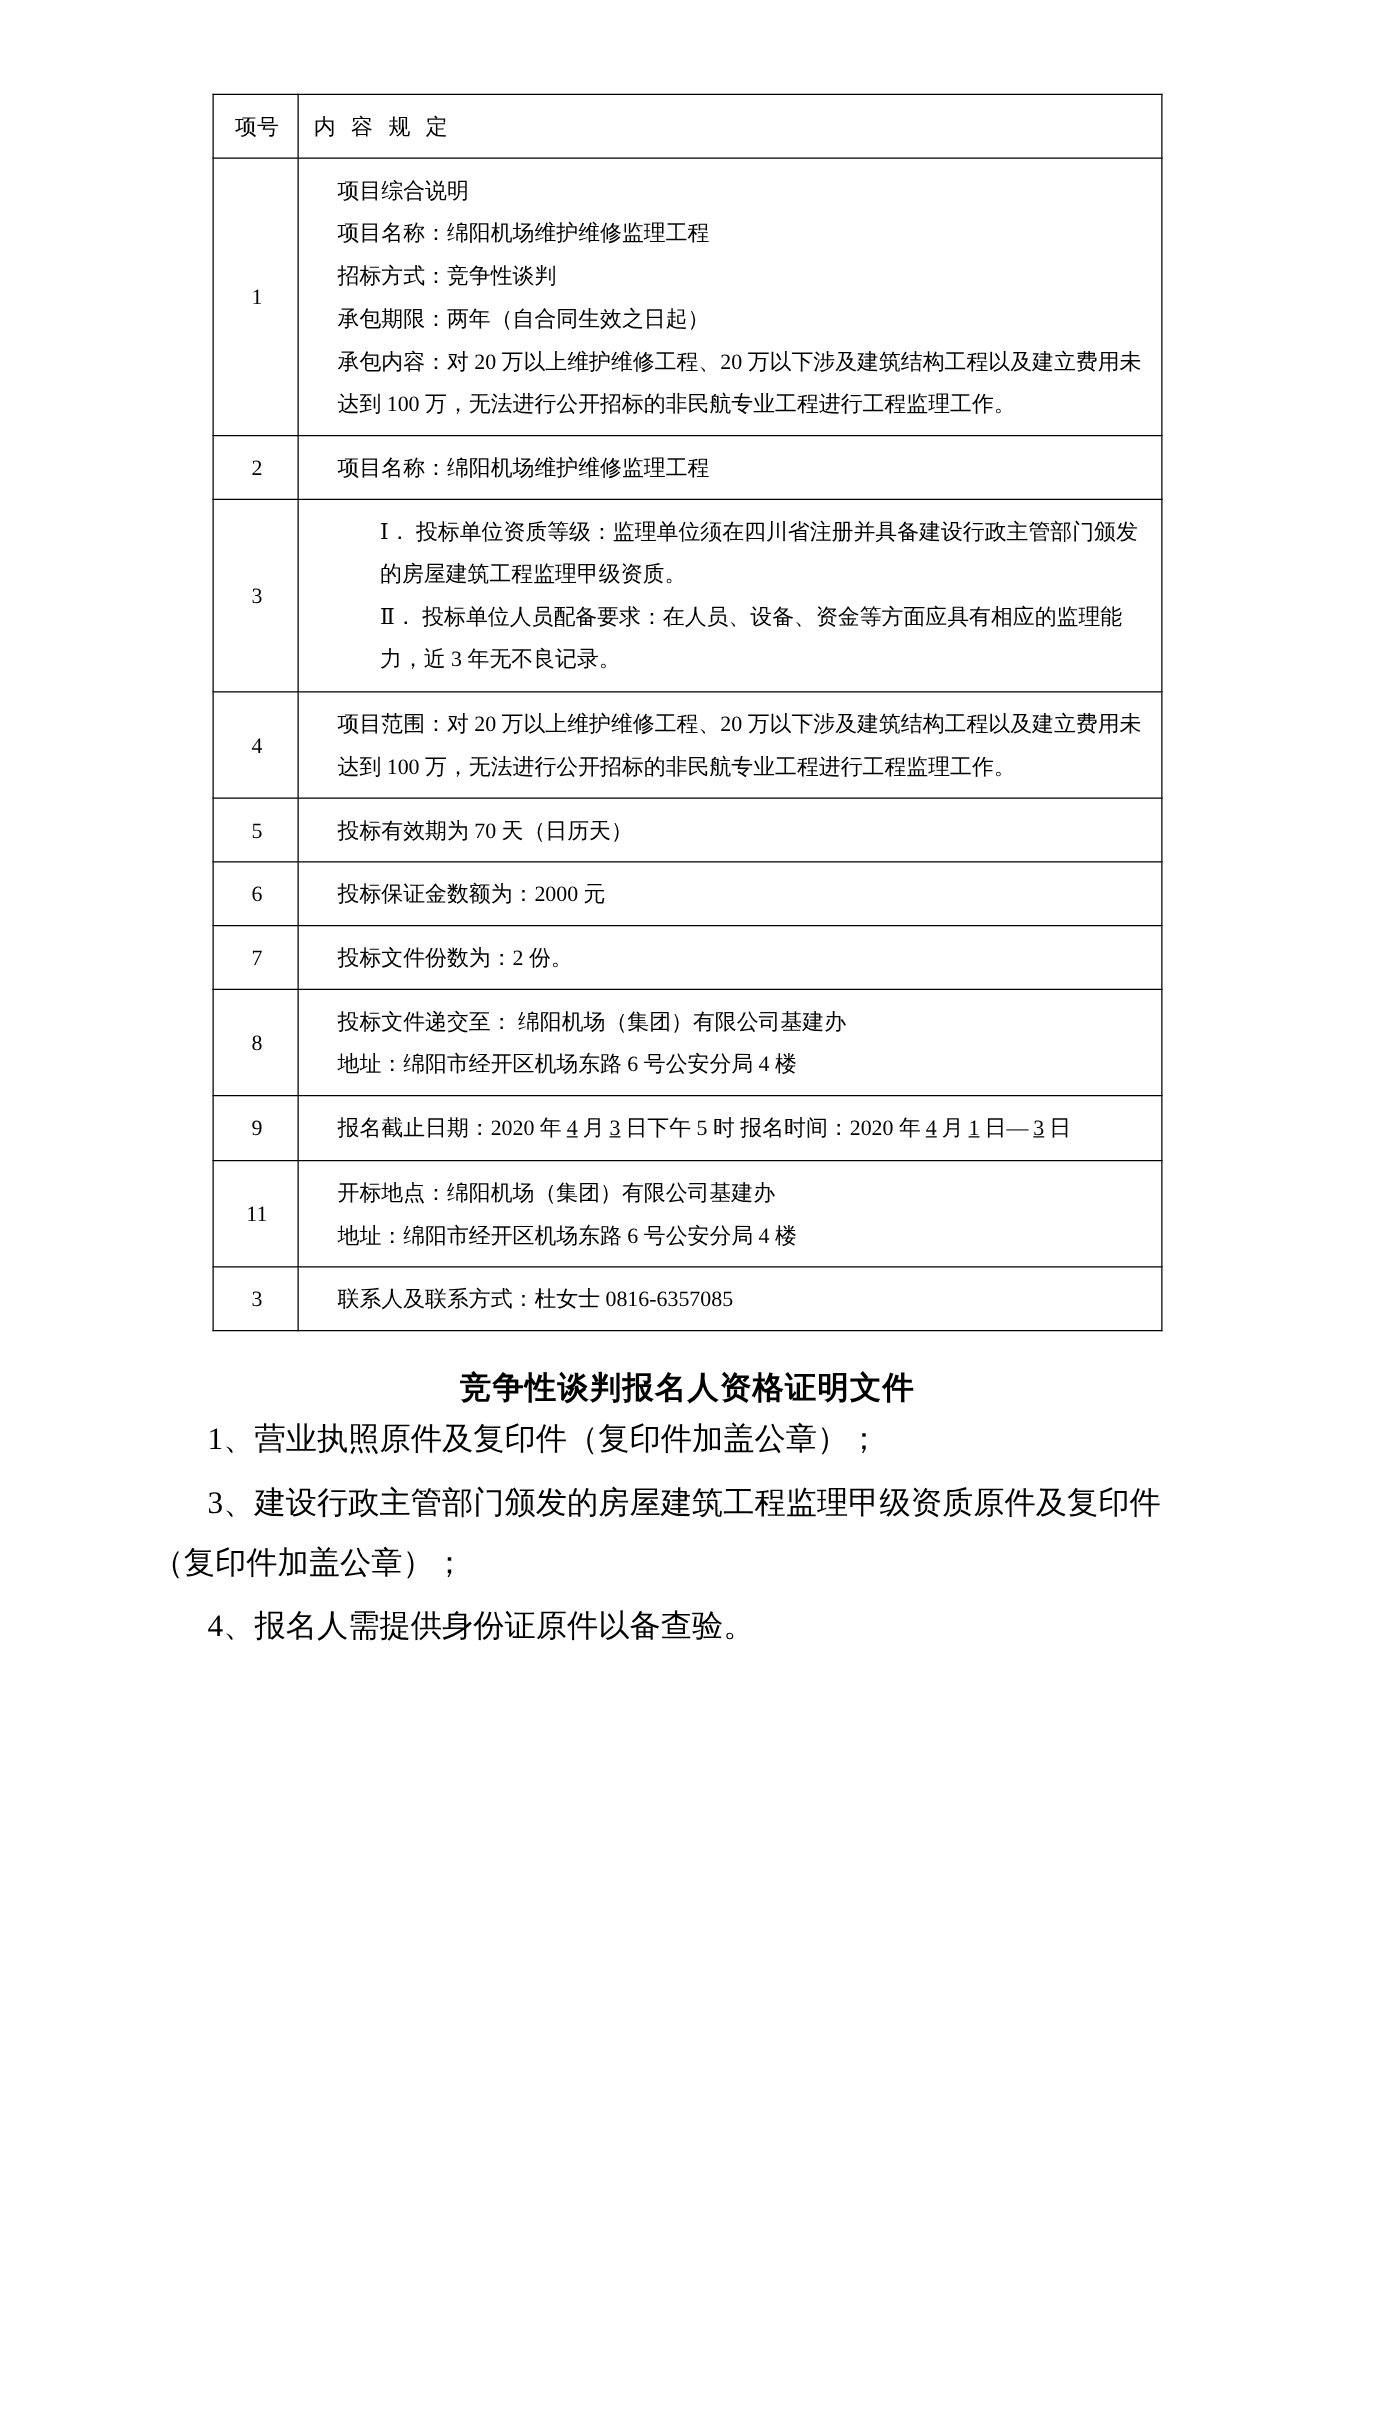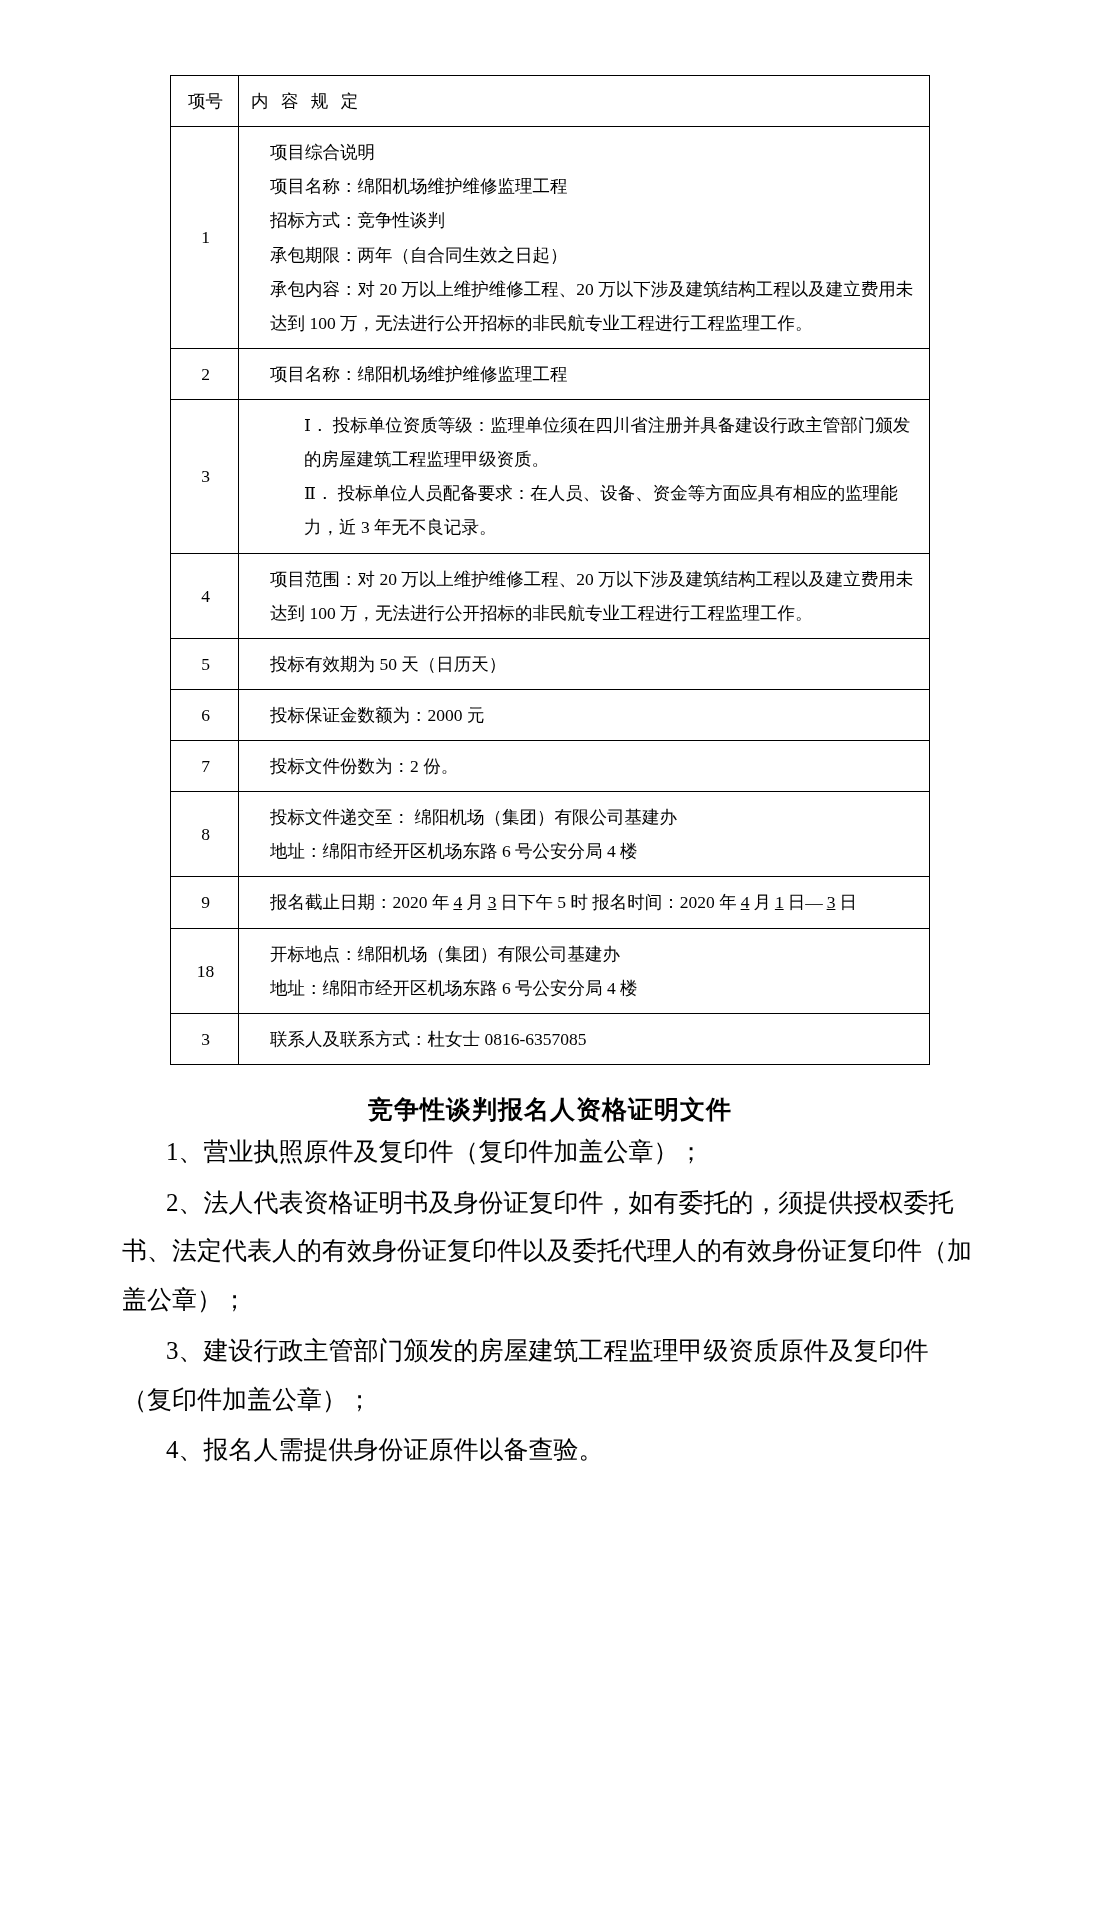--- a/index.html
+++ b/index.html
@@ -134,21 +134,21 @@
       <tr>
         <td class="numcol">4</td>
         <td>
           <span class="cellline wrap">项目范围：对 20 万以上维护维修工程、20 万以下涉及建筑结构工程以及建立费用未达到 100 万，无法进行公开招标的非民航专业工程进行工程监理工作。</span>
         </td>
       </tr>
 
       <tr>
         <td class="numcol">5</td>
         <td>
-          <span class="cellline">投标有效期为 50 天（日历天）</span>
+          <span class="cellline">投标有效期为 70 天（日历天）</span>
         </td>
       </tr>
 
       <tr>
         <td class="numcol">6</td>
         <td>
           <span class="cellline">投标保证金数额为：2000 元</span>
         </td>
       </tr>
 
@@ -169,37 +169,36 @@
 
       <tr>
         <td class="numcol">9</td>
         <td>
           <span class="cellline"><span>报名截止日期：2020 年</span><span class="u">4</span><span>月</span><span class="u">3</span><span>日下午 5 时</span>&nbsp;<span>报名时间：2020 年</span><span class="u">4</span><span>月</span><span class="u">1</span><span>日—</span><span class="u">3</span><span>日</span></span>
         </td>
       </tr>
 
 
       <tr>
-        <td class="numcol">18</td>
+        <td class="numcol">11</td>
         <td>
           <span class="cellline">开标地点：绵阳机场（集团）有限公司基建办</span>
           <span class="cellline">地址：绵阳市经开区机场东路 6 号公安分局 4 楼</span>
         </td>
       </tr>
 
       <tr>
         <td class="numcol">3</td>
         <td>
           <span class="cellline">联系人及联系方式：杜女士 0816-6357085</span>
         </td>
       </tr>
     </tbody>
   </table>
   </div>
 
   <h2 class="section-title">竞争性谈判报名人资格证明文件</h2>
 
   <p class="para">1、营业执照原件及复印件（复印件加盖公章）；</p>
-  <p class="para">2、法人代表资格证明书及身份证复印件，如有委托的，须提供授权委托书、法定代表人的有效身份证复印件以及委托代理人的有效身份证复印件（加盖公章）；</p>
   <p class="para">3、建设行政主管部门颁发的房屋建筑工程监理甲级资质原件及复印件（复印件加盖公章）；</p>
   <p class="para">4、报名人需提供身份证原件以备查验。</p>
 
 </div>
 
 </body></html>

